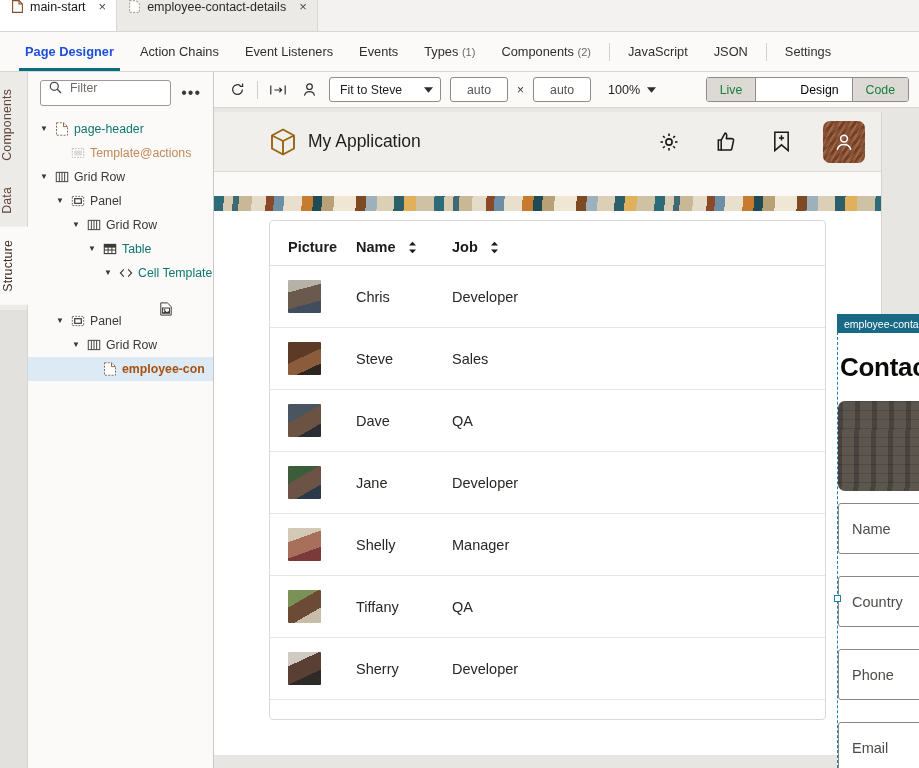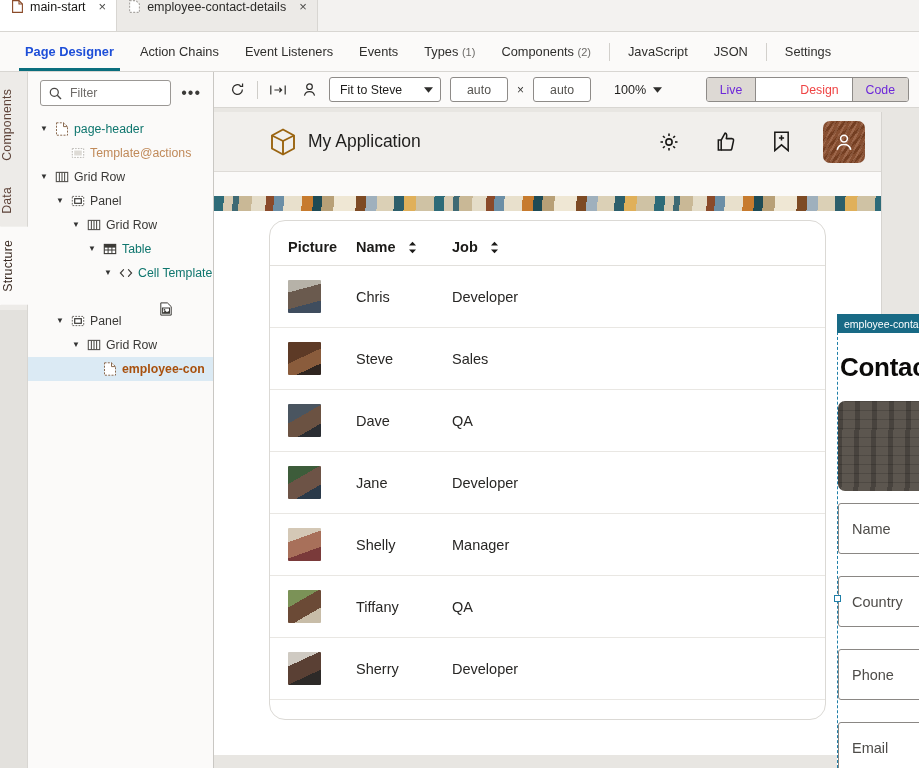--- a/index.html
+++ b/index.html
@@ -120,21 +120,21 @@
     display: flex; align-items: center;
     padding: 8px 8px 7px 12px;
     gap: 6px;
   }
   .filterbox {
     flex: 1;
     height: 26px;
     border: 1px solid #9b9895;
     border-radius: 3px;
     background: #fff;
-    display: flex; align-items: center;
+    display: flex; align-items: flex-start;
     gap: 8px;
     padding: 0 8px;
   }
   .filterbox .ph { color: #6e6b68; font-size: 12.3px; }
   .dots {
     color: #3b3a38; font-size: 16px; letter-spacing: 1px;
     padding: 0 4px; cursor: pointer; line-height: 1;
   }
   .tree { padding-top: 4px; font-size: 12.3px; overflow: hidden; }
   .tnode {
@@ -188,36 +188,36 @@
   }
   .tb-input {
     height: 25px; width: 58px;
     border: 1px solid #8e8b88; border-radius: 3px;
     background: #fff;
     display: flex; align-items: center; justify-content: center;
     font-size: 12.3px; color: #55534f;
   }
   .tb-x { font-size: 12px; color: #3a3937; }
   .tb-zoom {
-    font-size: 12.6px; color: #1e1d1b; margin-left: 14px;
+    font-size: 12.6px; color: #1e1d1b; margin-left: 8px;
     display: flex; align-items: center; gap: 7px; cursor: pointer;
   }
   .tb-spacer { flex: 1; }
   .segmented {
     display: flex; border: 1px solid #8e8b88; border-radius: 3px;
     overflow: hidden; height: 25px;
   }
   .seg {
     padding: 0 13px; font-size: 12.3px;
     display: flex; align-items: center;
-    background: #ddd9d4; color: #6d28d9;
+    background: #ddd9d4; color: #15803d;
     border-right: 1px solid #8e8b88; cursor: pointer;
   }
   .seg:last-child { border-right: 0; }
-  .seg.active { background: #ffffff; color: #ef4444; padding-left: 44px; }
+  .seg.active { background: #ffffff; color: #000000; padding-left: 44px; }
 
   
   .stage {
     flex: 1;
     background: #e8e6e2;
     padding: 4px 0 0 0;
     overflow: hidden;
     position: relative;
   }
   .device {
@@ -265,21 +265,21 @@
         #6c8fa6 60px 70px, #e8e0cc 70px 88px, #c77b2e 88px 99px,
         #1f4b55 99px 108px, #b8a077 108px 120px, #efe7d4 120px 142px,
         #7d4a24 142px 152px, #9fb0bd 152px 163px, #dbd0b6 163px 180px,
         #2d5f6b 180px 190px, #e0b05a 190px 202px, #cfc2a4 202px 220px);
   }
 
   .card {
     margin: 9px 55px 0 55px;
     background: #fff;
     border: 1px solid #dbd9d5;
-    border-radius: 16px;
+    border-radius: 4px;
     min-height: 500px;
     padding: 8px 0 0 0;
   }
   table.emp { width: 100%; border-collapse: collapse; }
   table.emp th {
     text-align: left;
     font-size: 14.5px;
     font-weight: bold;
     color: #1c1b19;
     padding: 10px 0 10px 0;

